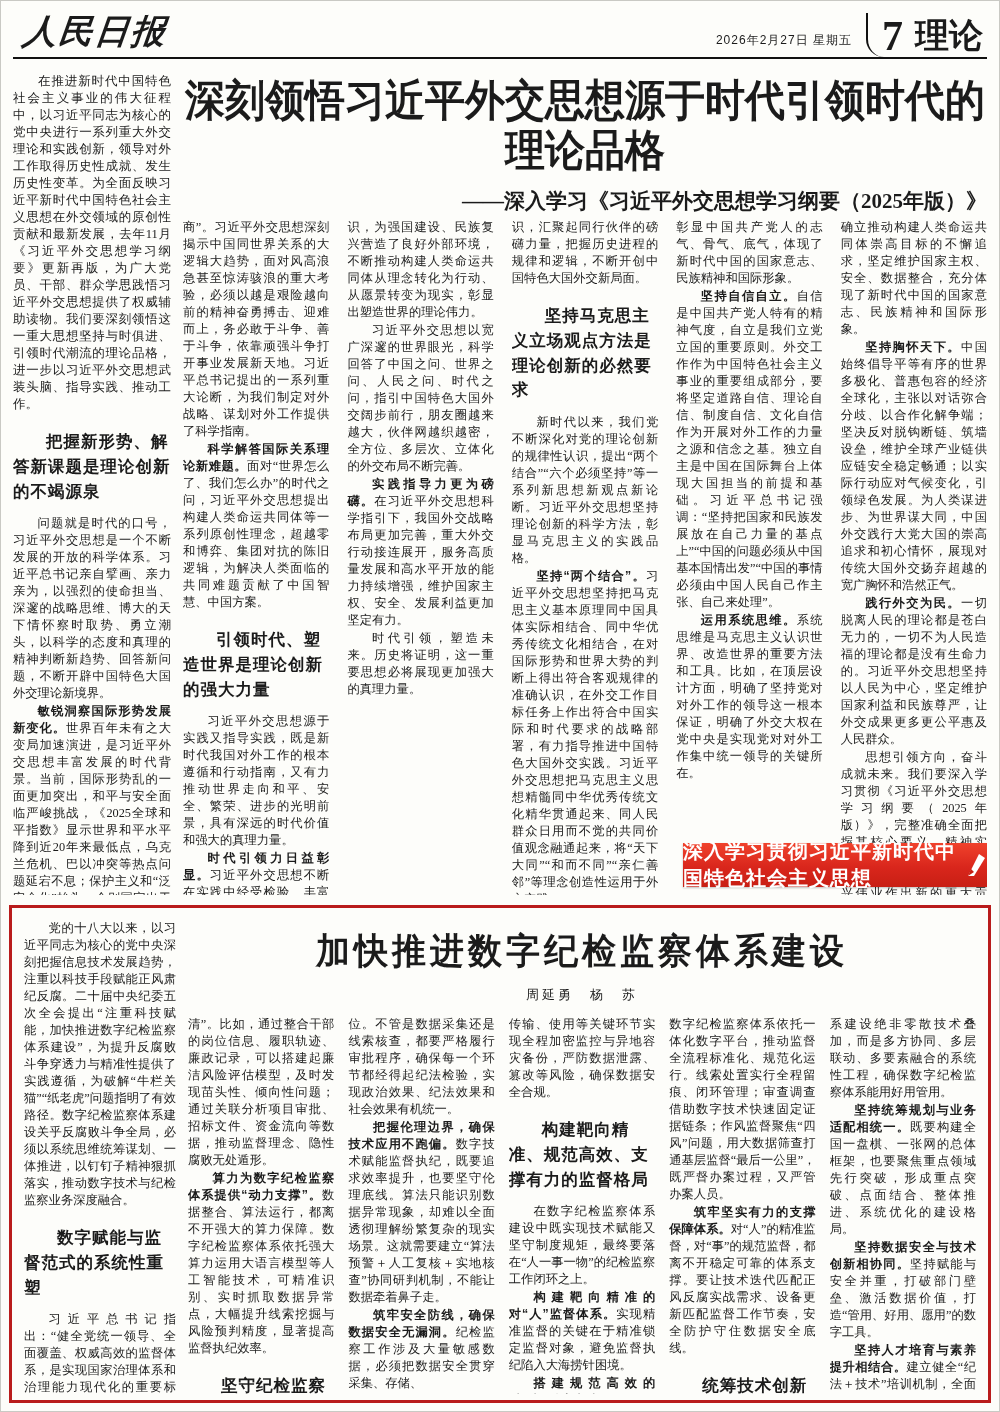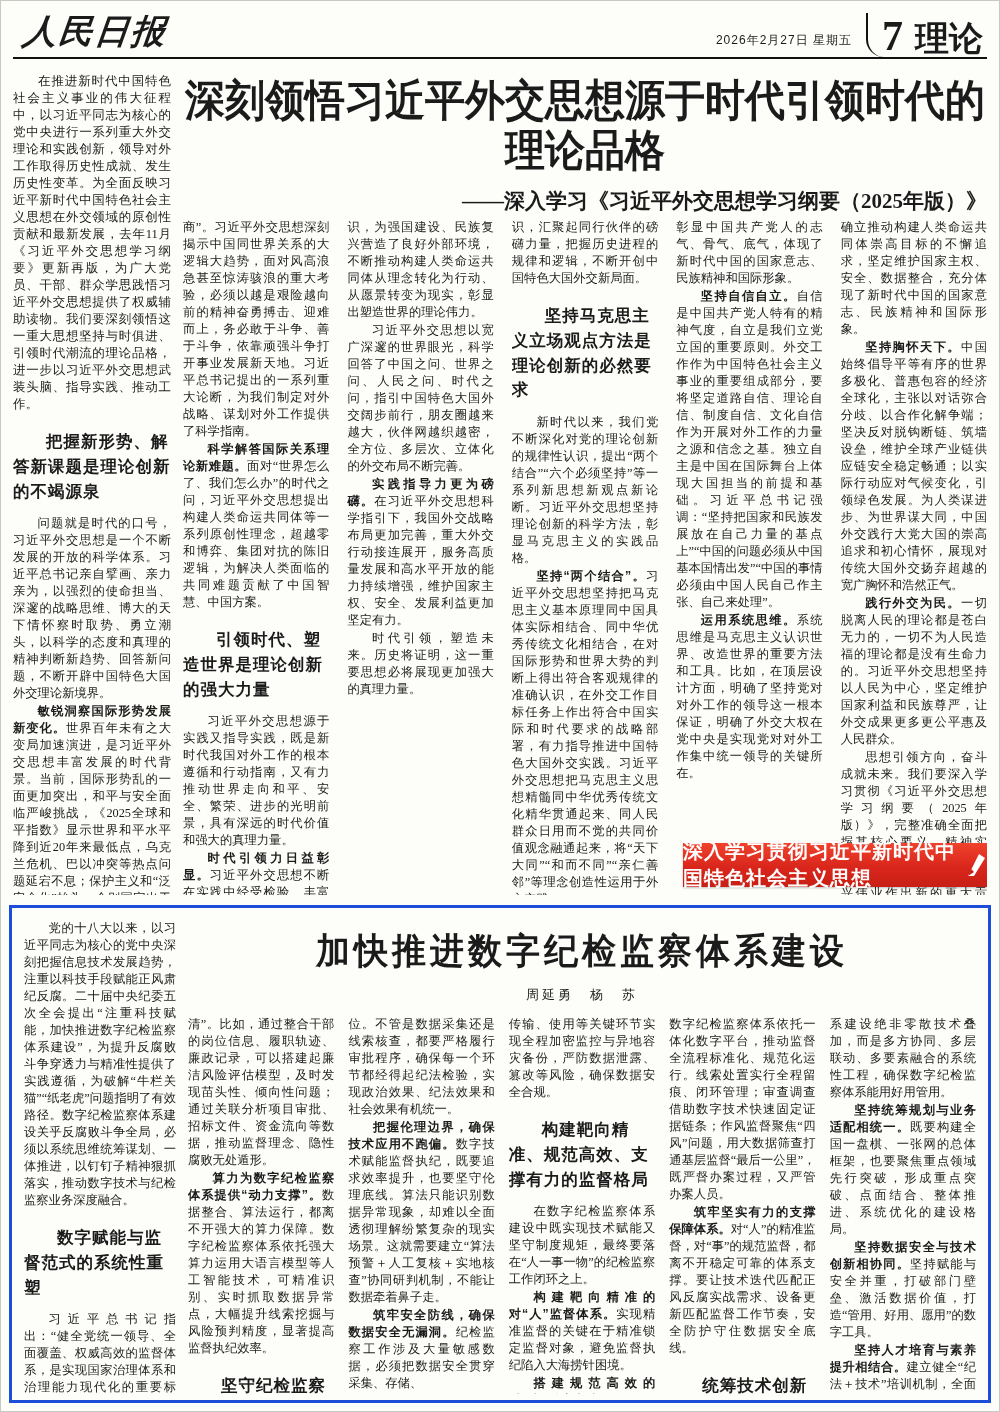--- a/index.html
+++ b/index.html
@@ -8,21 +8,21 @@
         font-family:"Liberation Serif","DejaVu Serif",serif;color:#1b1b1b;}
   
   .masthead{position:relative;height:56px;border-bottom:2px solid #111;margin:0 12px;}
   .paper-name{position:absolute;left:10px;bottom:2px;font-size:34px;font-weight:900;
         font-style:italic;letter-spacing:2px;transform:skewX(-6deg);}
   .mast-right{position:absolute;right:0;bottom:0;display:flex;align-items:flex-end;}
   .mast-date{font-size:12px;letter-spacing:1px;margin:0 14px 8px 0;font-family:"Liberation Sans",sans-serif;}
   .page-no-wrap{display:flex;align-items:flex-end;border-left:2px solid #111;
         border-bottom:0;border-bottom-left-radius:18px;padding:2px 4px 0 14px;}
   .page-num{font-size:42px;font-weight:700;line-height:1;margin-right:12px;}
-  .page-section{font-size:34px;font-weight:900;line-height:1.05;font-family:Liberation Sans, sans-serif;}
+  .page-section{font-size:34px;font-weight:900;line-height:1.05;font-family:Liberation Mono, monospace;}
   
   .main-wrap{display:flex;gap:12px;margin:6px 12px 0 12px;height:830px;}
   .side-col{width:158px;flex:none;overflow:hidden;padding-top:8px;}
   .main-right{flex:1;position:relative;display:flex;flex-direction:column;overflow:hidden;}
   .headline{font-family:"Liberation Sans","DejaVu Sans",sans-serif;font-weight:900;
         font-size:40px;letter-spacing:0px;text-align:center;margin:14px 0 6px 0;line-height:1.15;
         transform:scaleY(1.08);}
   .subtitle{font-size:21px;font-weight:700;text-align:right;margin:10px 0 4px 0;}
   .byline{font-size:13px;text-align:center;margin:8px 0 10px 0;letter-spacing:6px;}
   .cols{flex:1;display:flex;gap:18px;overflow:hidden;position:relative;}
@@ -35,21 +35,21 @@
         font-size:16.5px;line-height:1.5;margin:16px 0 12px 0;text-indent:2em;letter-spacing:1px;}
   .side-col .para.kai{font-size:12.5px;}
   
   .banner{position:absolute;right:0;bottom:8px;width:304px;height:44px;
         background:linear-gradient(180deg,#f0422c,#d9261c 55%,#c81f14);
         display:flex;align-items:center;justify-content:center;color:#fff;z-index:5;
         font-family:"Liberation Sans","DejaVu Sans",sans-serif;font-weight:900;font-size:20px;
         letter-spacing:1px;box-shadow:0 1px 2px rgba(0,0,0,.25);}
   .banner .pen{margin-left:8px;display:inline-flex;}
   
-  .bottom-box{margin:10px 8px 0 8px;border:3px solid #1d4ed8;height:498px;box-sizing:border-box;
+  .bottom-box{margin:10px 8px 0 8px;border:3px solid #b91c1c;height:498px;box-sizing:border-box;
         padding:8px 12px 6px 12px;display:flex;gap:12px;overflow:hidden;background:#fdfdfa;}
   .b-side{width:152px;flex:none;overflow:hidden;padding-top:4px;}
   .b-right{flex:1;display:flex;flex-direction:column;overflow:hidden;}
   .b-headline{font-family:"Liberation Sans","DejaVu Sans",sans-serif;font-weight:900;font-size:34px;
         text-align:center;letter-spacing:4px;margin:12px 0 2px 0;transform:scaleY(1.05);}
   .b-byline{font-size:13px;text-align:center;margin:10px 0 12px 0;letter-spacing:3px;}
   .b-cols{flex:1;display:flex;gap:14px;overflow:hidden;}
   .b-col{flex:1;overflow:hidden;}
 </style>
 </head>

